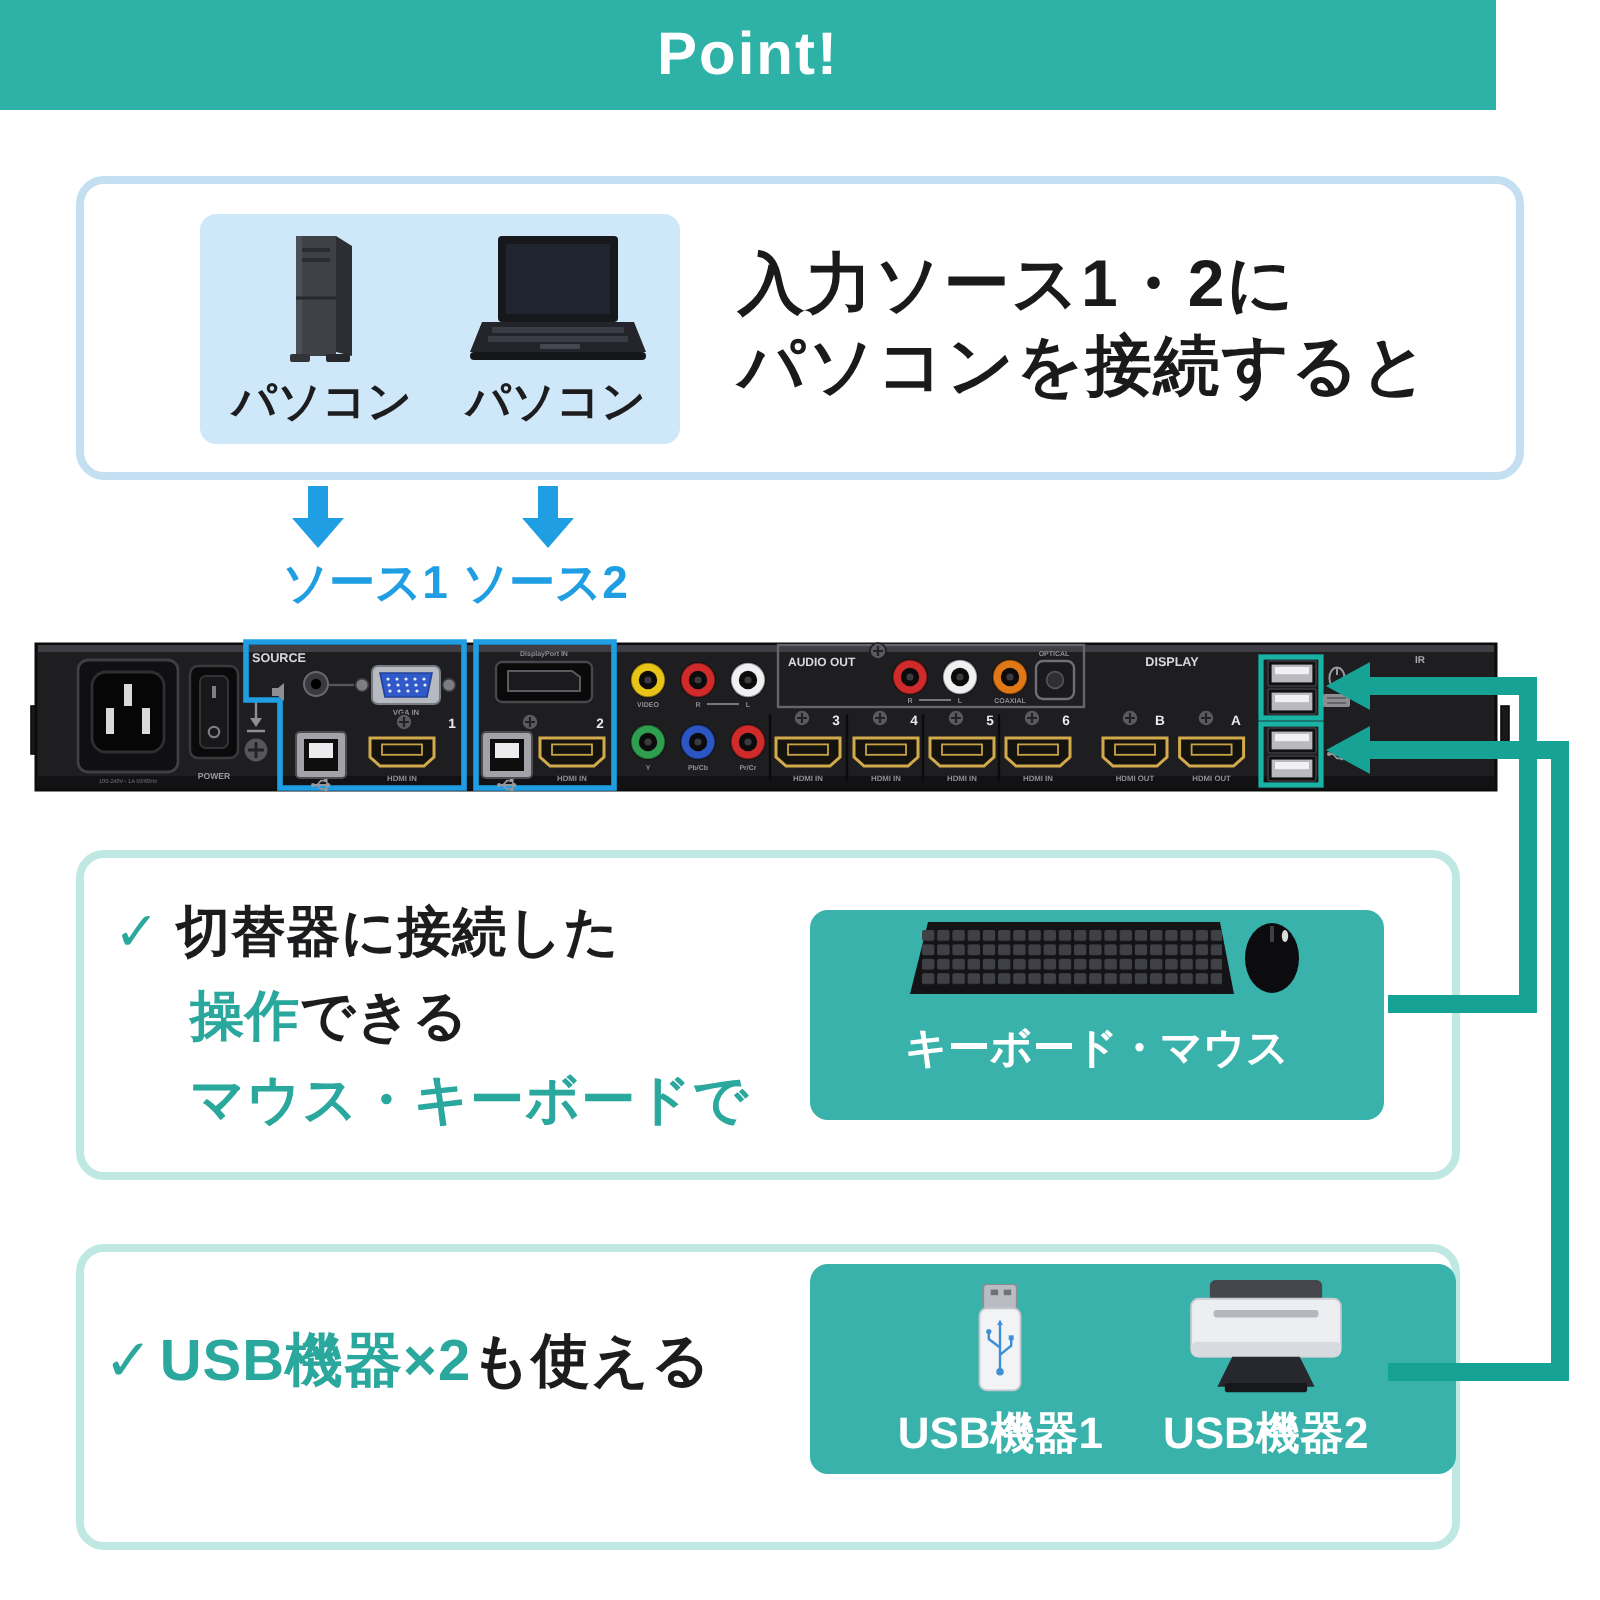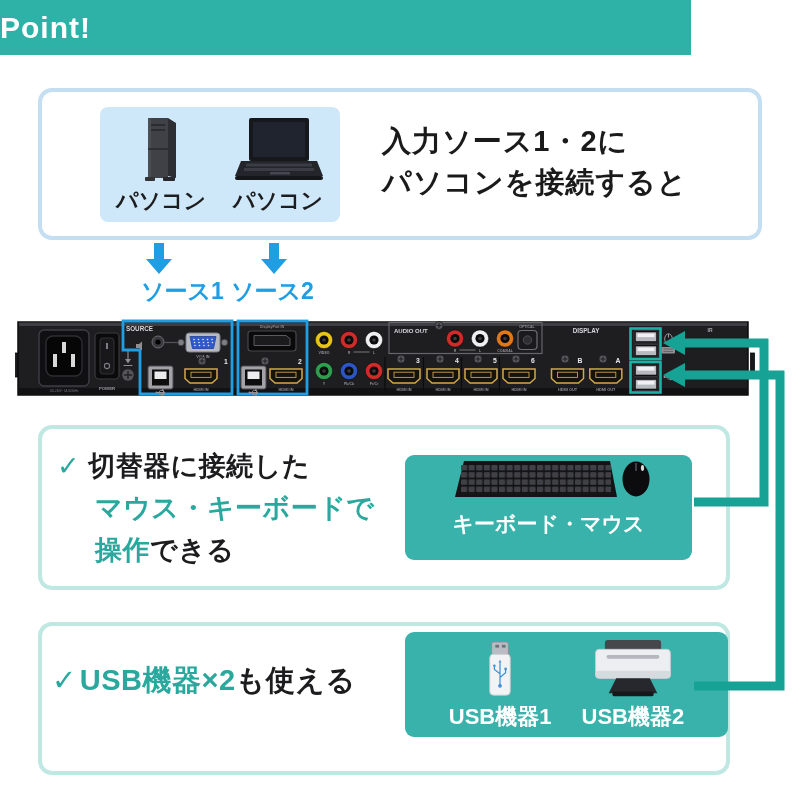--- a/index.html
+++ b/index.html
@@ -1,29 +1,29 @@
 <!DOCTYPE html>
 <html><head>
 <meta charset="utf-8">
 <style>
   html,body{margin:0;padding:0;background:#fff;}
   body{font-family:"Liberation Sans","DejaVu Sans",sans-serif;}
   .page{position:relative;width:800px;height:800px;background:#fff;overflow:hidden;}
-  .hdr{position:absolute;left:0;top:0;width:691px;height:55px;background:#2eb2a8;
-       display:flex;align-items:center;justify-content:flex-start;}
+  .hdr{position:absolute;left:0;top:0;width:748px;height:55px;background:#2eb2a8;
+       display:flex;align-items:center;justify-content:center;}
   .hdr span{color:#fff;font-size:30px;font-weight:bold;letter-spacing:1px;}
   .box{position:absolute;box-sizing:border-box;border-radius:14px;background:#fff;}
   .box-blue{border:4px solid #c4def2;}
   .box-teal{border:4px solid #c0e8e3;}
   .intro-box{left:38px;top:88px;width:724px;height:152px;}
   .pc-panel{position:absolute;left:100px;top:107px;width:240px;height:115px;background:#cfe8f9;
             border-radius:8px;display:flex;justify-content:center;align-items:flex-end;gap:26px;padding-bottom:6px;box-sizing:border-box;}
   .pc-item{display:flex;flex-direction:column;align-items:center;text-align:center;}
   .pc-item .lbl{font-size:22px;font-weight:bold;color:#1d1d1f;margin-top:2px;white-space:nowrap;}
-  .intro-heading{position:absolute;left:382px;top:121px;font-size:29px;font-weight:bold;
+  .intro-heading{position:absolute;left:369px;top:121px;font-size:33px;font-weight:bold;
                  color:#1a1a1a;line-height:41px;letter-spacing:1px;white-space:nowrap;}
   .blue-arrow{position:absolute;width:26px;height:31px;}
   .src-label{position:absolute;top:276px;font-size:23px;font-weight:bold;color:#1f9ee3;white-space:nowrap;}
   .device-svg{position:absolute;left:15px;top:317px;width:740px;height:85px;}
   .feature1-box{left:38px;top:425px;width:692px;height:165px;}
   .feature2-box{left:38px;top:622px;width:692px;height:153px;}
   .feat1-text{position:absolute;left:57px;top:445px;font-size:27px;font-weight:bold;line-height:42px;
               color:#1c1c1e;letter-spacing:0.5px;white-space:nowrap;}
   .feat1-text .ind{margin-left:38px;}
   .chk{color:#2aa89d;margin-right:8px;}
@@ -311,22 +311,22 @@
       </g>
       <use href="#tri" x="649" y="60"></use>
       <text class="irlbl" x="695" y="14.5">IR</text>
       <rect x="687" y="23" width="14" height="6" rx="2" fill="#070708" stroke="#2c2c30" stroke-width="0.8"></rect>
     </g>
   </svg>
 
   <div class="box box-teal feature1-box"></div>
   <div class="feat1-text">
     <div><span class="chk">✓</span><span class="darktxt">切替器に接続した</span></div>
+    <div class="ind"><span class="tealtxt">操作</span><span class="darktxt">できる</span></div>
     <div class="ind tealtxt">マウス・キーボードで</div>
-    <div class="ind"><span class="tealtxt">操作</span><span class="darktxt">できる</span></div>
   </div>
   <div class="card kb-card">
     <svg width="210" height="52" viewBox="0 0 210 52">
       <defs>
         <pattern id="keys" x="17" y="10" width="7.6" height="7.2" patternUnits="userSpaceOnUse">
           <rect width="6.2" height="5.4" rx="1" fill="#404047"></rect>
         </pattern>
       </defs>
       <polygon points="20,6 166,6 173,42 11,42" fill="#141416"></polygon>
       <rect x="17" y="9.5" width="150" height="29" fill="url(#keys)"></rect>

